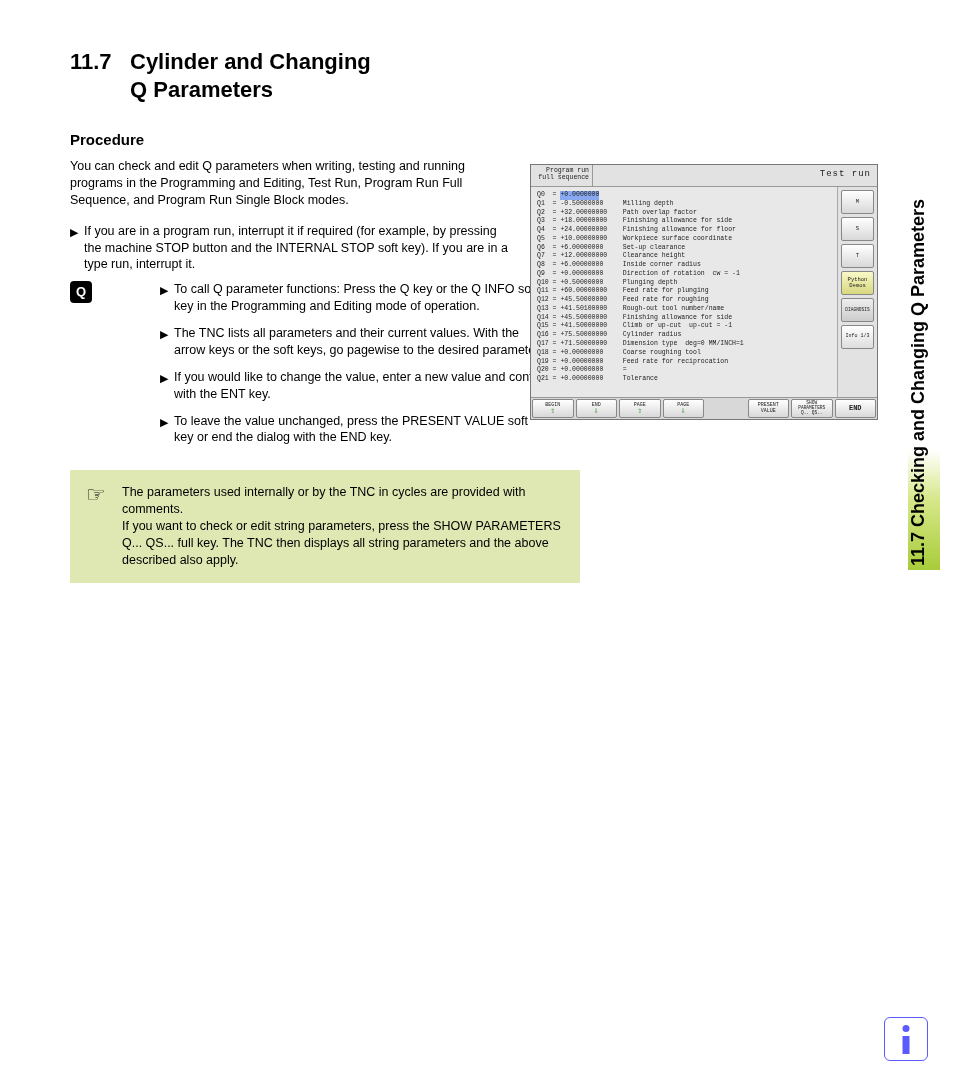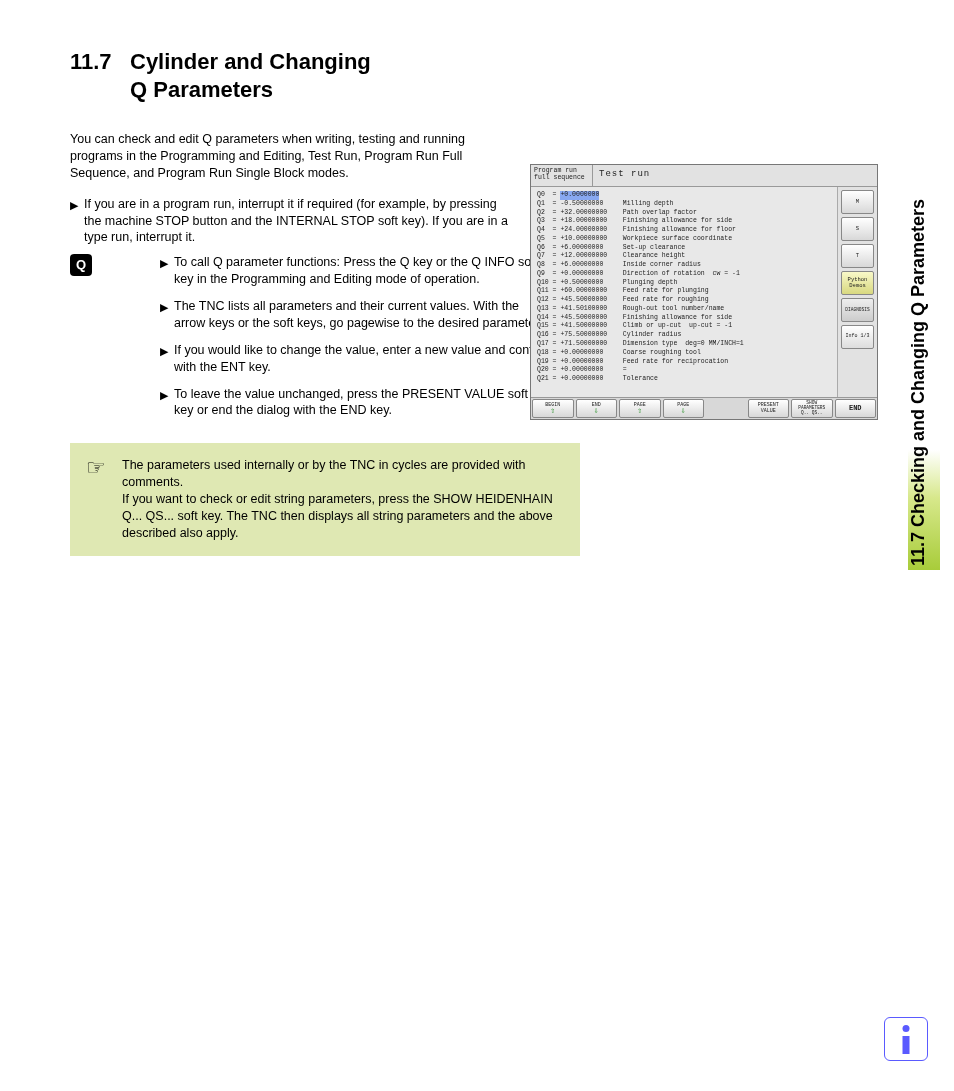--- a/index.html
+++ b/index.html
@@ -23,21 +23,21 @@
   .note-box .note-body p { margin-bottom: 0; }
   .note-box .note-body p:last-child { margin-bottom: 0; }
 
   
   .side-tab { position: absolute; right: 14px; top: 30px; height: 540px; width: 32px; }
   .side-tab .grad { position: absolute; bottom: 0; left: 0; width: 32px; height: 120px; background: linear-gradient(to top, #a8cc3a, #d7e88b 60%, #fff); }
   .side-tab .label { position: absolute; left: 0; top: 0; width: 32px; height: 540px; writing-mode: vertical-rl; transform: rotate(180deg); font-size: 18px; font-weight: bold; text-align: left; padding-top: 4px; }
 
   
   .shot { position: absolute; top: 164px; left: 530px; width: 348px; height: 256px; border: 1px solid #777; background: #e8e8e8; font-family: "Courier New", monospace; font-size: 6.5px; color: #222; }
-  .shot-top { display: flex; height: 22px; border-bottom: 1px solid #999; }
+  .shot-top { display: flex; height: 22px; border-bottom: 1px solid #999; text-align: right; }
   .shot-mode { width: 62px; border-right: 1px solid #999; padding: 2px 3px; background: #e2e2e2; line-height: 1.1; }
   .shot-title { flex: 1; padding: 4px 6px; background: #e2e2e2; font-size: 9px; letter-spacing: 1px; }
   .shot-body { display: flex; height: 210px; }
   .shot-list { flex: 1; padding: 4px 6px; background: #e8e8e8; overflow: hidden; }
   .shot-list div { white-space: pre; line-height: 1.35; }
   .shot-list .hl { background: #88a8f0; display: inline-block; }
   .shot-side { width: 40px; display: flex; flex-direction: column; gap: 3px; padding: 3px; background: #e2e2e2; border-left: 1px solid #aaa; }
   .side-btn { flex: 0 0 24px; background: linear-gradient(#fff, #d8d8d8); border: 1px solid #888; border-radius: 2px; font-size: 5.5px; text-align: center; display: flex; flex-direction: column; justify-content: center; align-items: center; line-height: 1.1; }
   .side-btn.py { background: linear-gradient(#f8f8c8, #d8d880); }
   .side-btn.diag { background: linear-gradient(#eee, #ccc); font-size: 4.5px; }
@@ -61,20 +61,21 @@
 
   <div class="side-tab">
     <div class="grad"></div>
     <div class="label">11.7 Checking and Changing Q Parameters</div>
   </div>
 
   <h1 class="section-title">
     <span class="num">11.7</span><span class="txt"><span>Cylinder and Changing</span><br><span>Q Parameters</span></span>
   </h1>
 
+  <h2 class="subhead">Procedure</h2>
 
   <p class="intro">You can check and edit Q parameters when writing, testing and running programs in the Programming and Editing, Test Run, Program Run Full Sequence, and Program Run Single Block modes.</p>
 
   <div class="bullet-row">
     <div class="arrow">▶</div>
     <div class="txt">If you are in a program run, interrupt it if required (for example, by pressing the machine STOP button and the INTERNAL STOP soft key). If you are in a type run, interrupt it.</div>
   </div>
 
   <div class="q-row">
     <div class="q-badge">Q</div>
@@ -95,21 +96,21 @@
         <div class="arrow">▶</div>
         <div class="txt">To leave the value unchanged, press the PRESENT VALUE soft key or end the dialog with the END key.</div>
       </div>
     </div>
   </div>
 
   <div class="note-box">
     <div class="hand">☞</div>
     <div class="note-body">
       <p>The parameters used internally or by the TNC in cycles are provided with comments.</p>
-      <p>If you want to check or edit string parameters, press the SHOW HEIDENHAIN Q... QS... soft key. The TNC then displays all string parameters and the above described also apply.</p>
+      <p>If you want to check or edit string parameters, press the SHOW PARAMETERS Q... QS... full key. The TNC then displays all string parameters and the above described also apply.</p>
     </div>
   </div>
 
   <div class="shot">
     <div class="shot-top">
       <div class="shot-mode">
         <span>Program run</span><br>
         <span>full sequence</span>
       </div>
       <div class="shot-title">Test run</div>

